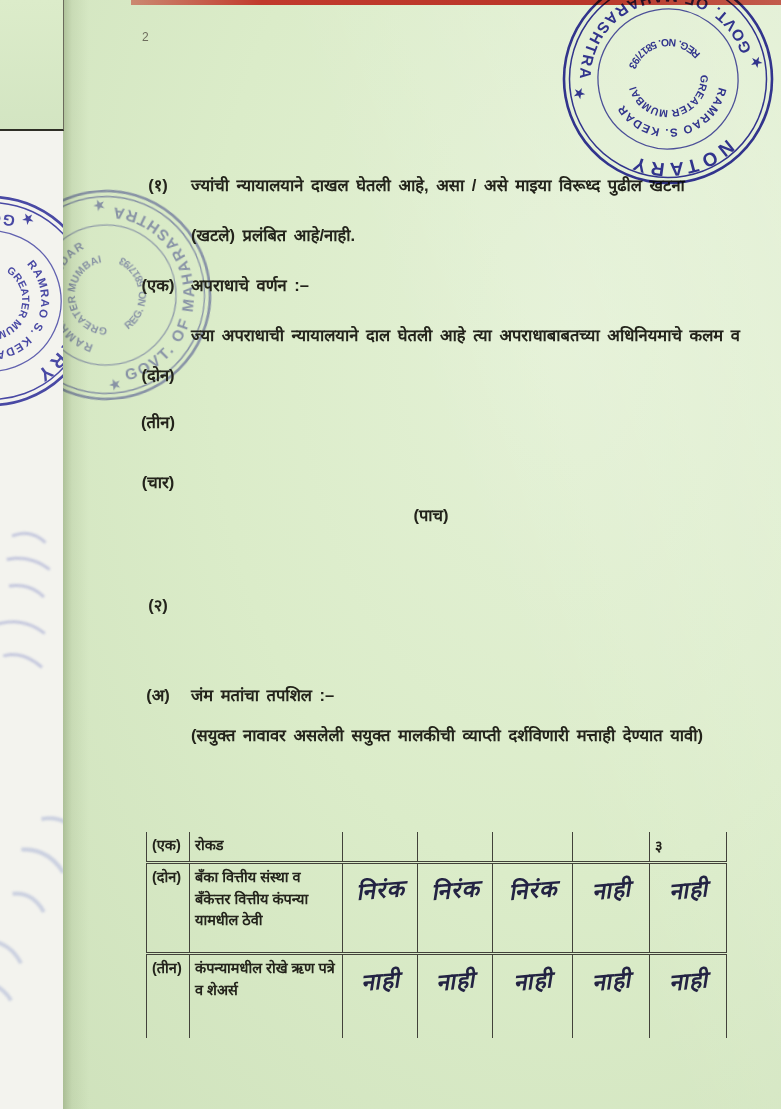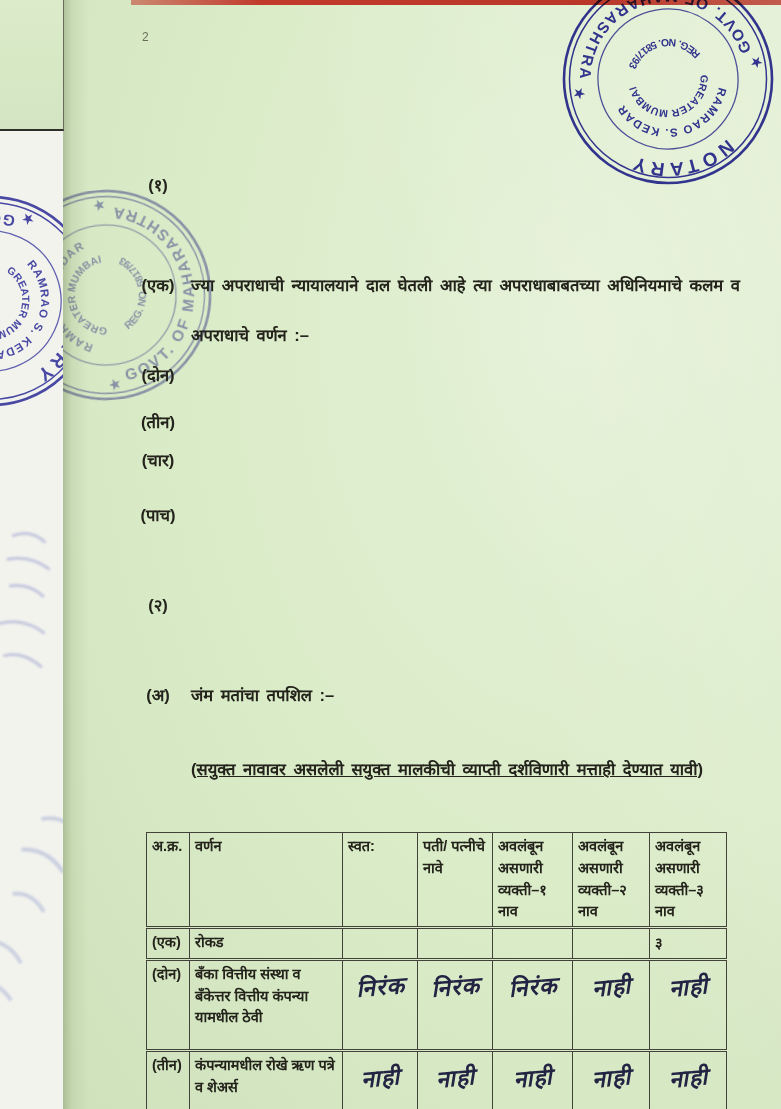--- a/index.html
+++ b/index.html
@@ -130,87 +130,82 @@
   <div id="red-edge"></div>
   <div id="page-number">2</div>
 
   <svg id="stamp-ghost" class="stamp" width="210" height="210" viewBox="5 5 210 210">
     <use href="#stampSym"></use>
   </svg>
 
   <div id="doc-body">
   <div class="item" style="top: 162px;">
     <div class="item-label">(१)</div>
+    <div class="item-lines">
+          <div class="line">ज्यांची न्यायालयाने दाखल घेतली आहे, असा / असे माइया विरूध्द पुढील खटना</div>
+          <div class="line">(खटले) प्रलंबित आहे/नाही.</div>
+        </div>
   </div>
 
   <div class="item" style="top: 262px;">
     <div class="item-label">(एक)</div>
     <div class="item-lines">
+          <div class="line">अपराधाचे वर्णन :–</div>
           <div class="line">ज्या अपराधाची न्यायालयाने दाल घेतली आहे त्या अपराधाबाबतच्या अधिनियमाचे कलम व</div>
-          <div class="line">अपराधाचे वर्णन :–</div>
         </div>
   </div>
 
   <div class="item" style="top: 352px;">
     <div class="item-label">(दोन)</div>
   </div>
 
   <div class="item" style="top: 399px;">
     <div class="item-label">(तीन)</div>
   </div>
 
-  <div class="item" style="top: 437px; align-items: flex-end;">
+  <div class="item" style="top: 459px; align-items: flex-end;">
     <div class="item-label">(चार)</div>
   </div>
 
-  <div class="item" style="top: 492px;">
+  <div class="item" style="top: 492px; flex-direction: column;">
     <div class="item-label">(पाच)</div>
     <div class="item-lines">
         </div>
   </div>
 
   <div class="item" style="top: 582px;">
     <div class="item-label">(२)</div>
   </div>
 
   <div class="item" style="top: 672px;">
     <div class="item-label">(अ)</div>
     <div class="item-lines">
           <div class="line">जंम मतांचा तपशिल :–</div>
         </div>
   </div>
 
-  <div class="item" style="top: 746px; text-decoration: underline;">
+  <div class="item" style="top: 712px;">
     <div class="item-label"></div>
     <div class="item-lines">
           <div class="line">(सयुक्त नावावर असलेली सयुक्त मालकीची व्याप्ती दर्शविणारी मत्ताही देण्यात यावी)</div>
         </div>
   </div>
 </div>
 
   <table id="asset-table">
     <colgroup>
       <col style="width:43px">
         <col style="width:153px">
         <col style="width:75px">
       <col style="width:75px">
         <col style="width:80px">
         <col style="width:77px">
         <col style="width:77px">
     </colgroup>
     <tbody id="asset-table-body">
-        <tr class="sep top" style="height: 89px;">
-          <td>अ.क्र.</td>
-          <td>वर्णन</td>
-          <td>स्वत:</td>
-          <td>पती/ पत्नीचे नावे</td>
-          <td>अवलंबून असणारी व्यक्ती–१ नाव</td>
-          <td>अवलंबून असणारी व्यक्ती–२ नाव</td>
-          <td>अवलंबून असणारी व्यक्ती–३ नाव</td>
-        </tr>
         <tr class="sep" style="height: 29px;">
           <td>(एक)</td>
           <td>रोकड</td>
           <td>
             <span class="cell-printed"></span>
           </td>
           <td>
             <span class="cell-printed"></span>
           </td>
           <td>

